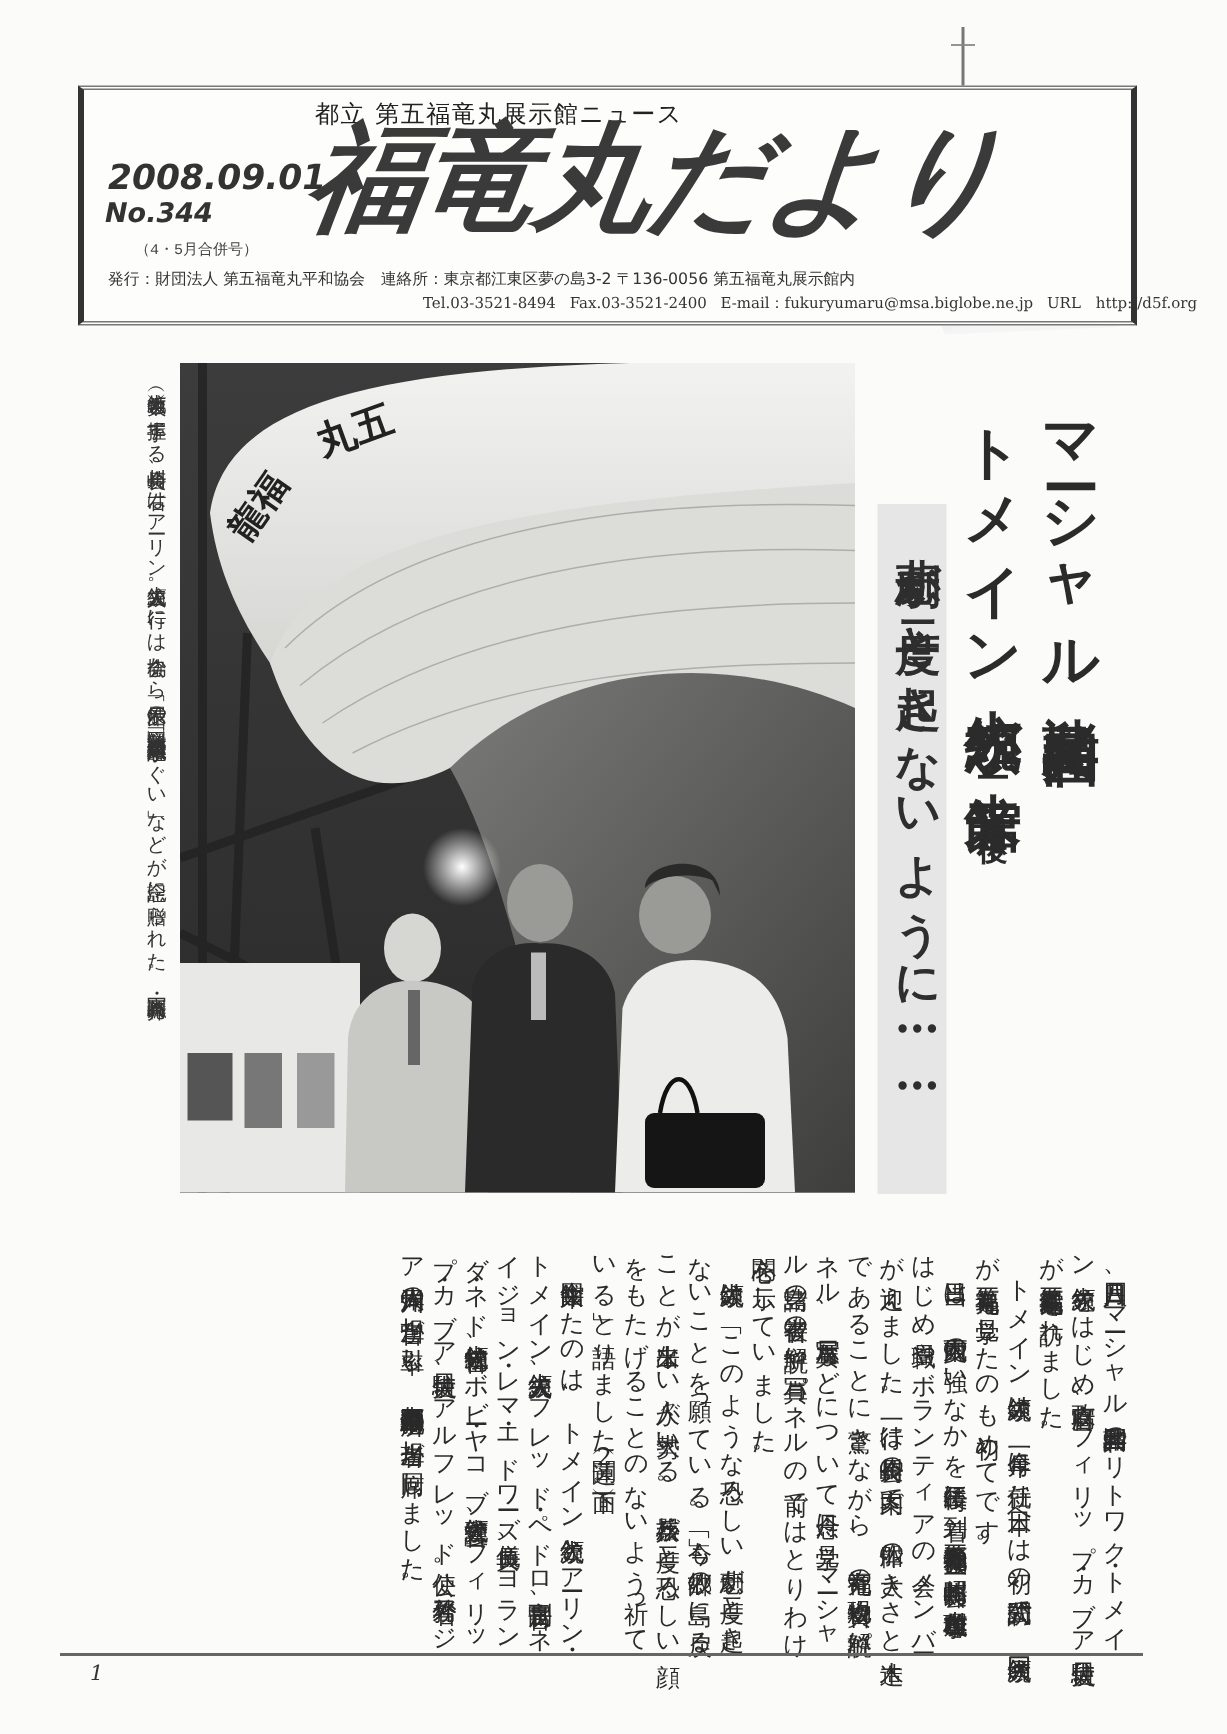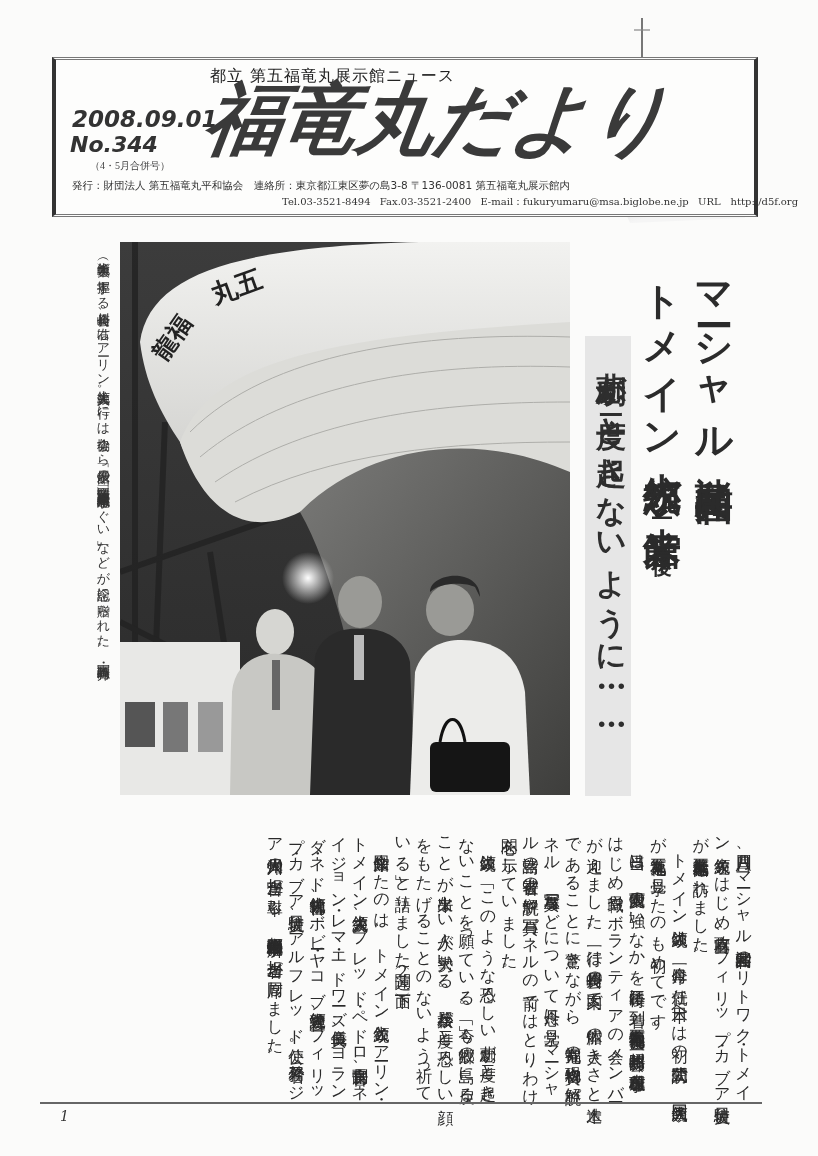--- a/index.html
+++ b/index.html
@@ -25,23 +25,23 @@
   .kicker {
     left: 210px; top: 66px; font-size: 16px; letter-spacing: 1px; color: #222;
     font-family: "DejaVu Serif", serif;
   }
   .issue-date {
     left: 72px; top: 106px; font-family: "DejaVu Sans", sans-serif;
     font-style: italic; font-weight: bold; font-size: 23px; color: #333;
   }
   .issue-no {
     left: 70px; top: 132px; font-family: "DejaVu Sans", sans-serif;
-    font-style: italic; font-weight: bold; font-size: 22px; color: #333;
-  }
-  .issue-note { left: 90px; top: 159px; font-size: 10px; color: #444; font-family: Liberation Serif, serif; }
+    font-style: italic; font-weight: bold; font-size: 18px; color: #333;
+  }
+  .issue-note { left: 90px; top: 159px; font-size: 10px; color: #444; font-family: Liberation Mono, monospace; }
   .title {
     left: 200px; top: 80px; font-size: 78px; font-weight: bold; font-style: italic;
     color: #3a3a3a; letter-spacing: -2px; line-height: 1;
     font-family: "DejaVu Serif", serif;
     transform: skewX(-8deg); transform-origin: left bottom;
   }
   .pubinfo { left: 72px; top: 179px; font-size: 10.5px; color: #333; font-family: "DejaVu Sans", sans-serif; white-space: nowrap; }
   .contact { left: 282px; top: 195px; font-size: 10px; color: #333; font-family: "DejaVu Serif", serif; white-space: nowrap; }
   .contact span { margin-right: 6px; text-align: right; }
 
@@ -107,21 +107,21 @@
   <polyline points="12,57 30,60 50,62 70,66 90,72 110,80" fill="none" stroke="#999" stroke-width="1"></polyline>
   <path d="M8,58 C40,64 80,72 120,88 L140,92 L150,104 L160,108 L172,150 L175,200 L60,205 C45,170 25,110 8,58 Z" fill="url(#shipg)"></path>
 </svg>
 
 <div class="abs masthead"></div>
 <div class="abs kicker">都立 第五福竜丸展示館ニュース</div>
 <div class="abs issue-date">2008.09.01</div>
 <div class="abs issue-no">No.344</div>
 <div class="abs issue-note">（4・5月合併号）</div>
 <div class="abs title">福竜丸だより</div>
-<div class="abs pubinfo">発行：財団法人 第五福竜丸平和協会　連絡所：東京都江東区夢の島3-8 〒136-0081 第五福竜丸展示館内</div>
+<div class="abs pubinfo">発行：財団法人 第五福竜丸平和協会　連絡所：東京都江東区夢の島3-2 〒136-0056 第五福竜丸展示館内</div>
 <div class="abs contact">
   <span>Tel.03-3521-8494</span>
   <span>Fax.03-3521-2400</span>
   <span>E-mail：fukuryumaru@msa.biglobe.ne.jp</span>
   <span>URL　http://d5f.org</span>
 </div>
 
 <svg class="abs photo" viewBox="0 0 450 553" xmlns="http://www.w3.org/2000/svg">
   <defs>
     <linearGradient id="bg" x1="0" y1="0" x2="0" y2="1">

